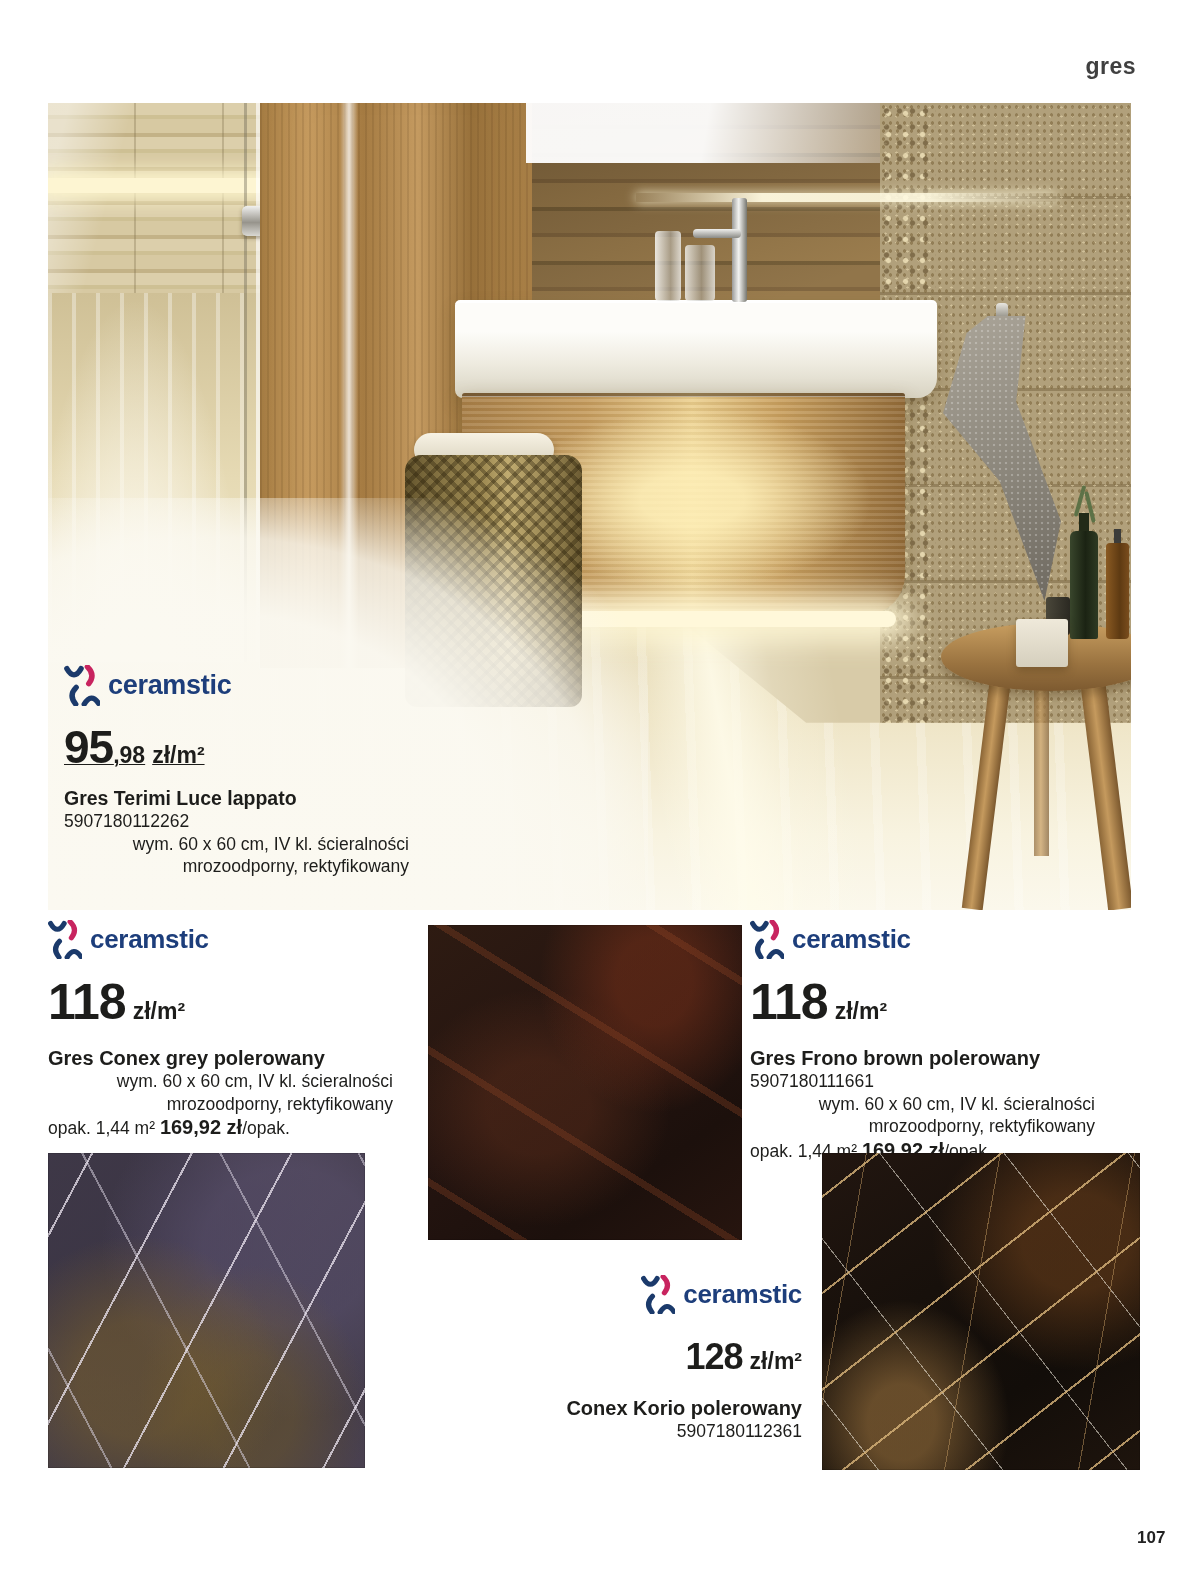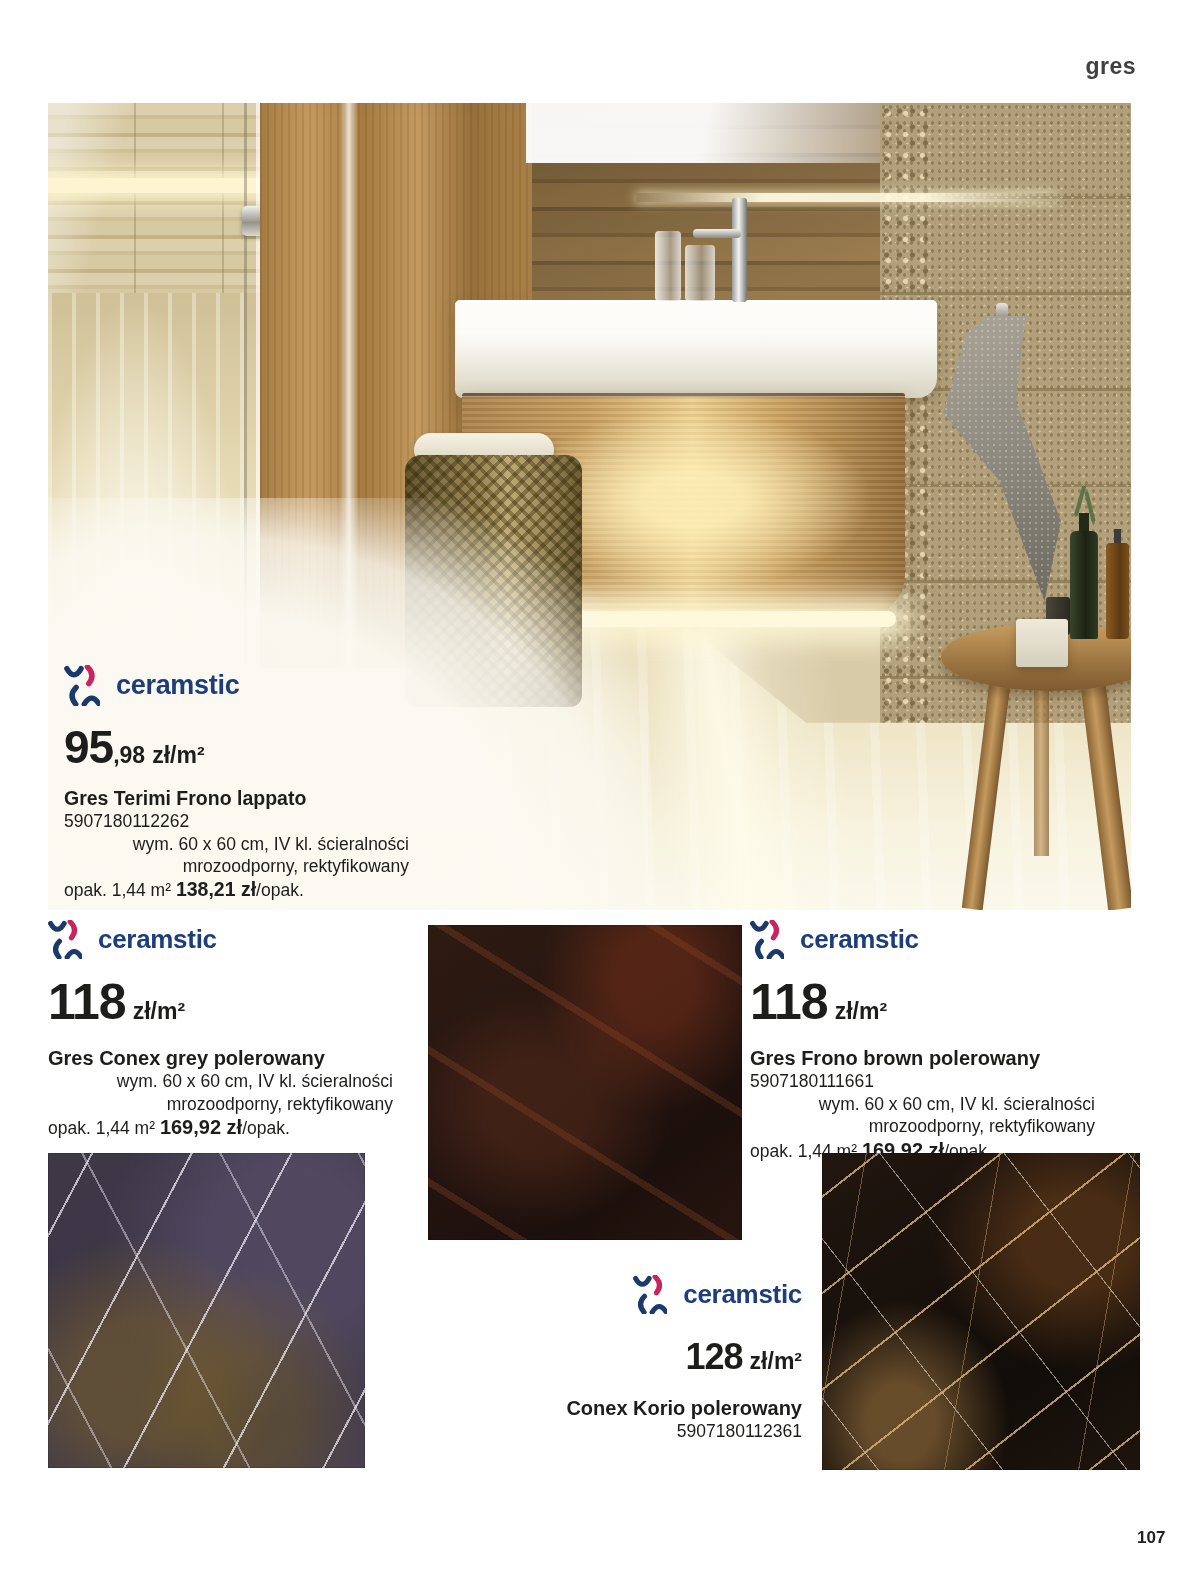--- a/index.html
+++ b/index.html
@@ -7,21 +7,21 @@
     width:1200px;height:1585px;position:relative;background:#ffffff;
     font-family:"Liberation Sans", sans-serif;color:#1d1d1b;overflow:hidden;
   }
   .abs{position:absolute;}
 
   
   .category-label{top:53px;right:64px;font-size:23px;font-weight:bold;color:#404040;letter-spacing:.5px;}
   .page-number{top:1528px;left:1137px;font-size:17px;font-weight:bold;color:#222;}
 
   
-  .brand-row{display:flex;align-items:center;gap:16px;height:44px;}
+  .brand-row{display:flex;align-items:center;gap:8px;height:44px;}
   .brand-row.right{justify-content:flex-end;}
   .brand-text{font-size:26px;font-weight:bold;color:#1d3e7b;letter-spacing:-0.3px;}
   .hero-info .brand-text{font-size:27px;}
   .brand-icon{flex:0 0 auto;display:block;}
 
   
   .price-row{margin-top:15px;line-height:52px;white-space:nowrap;}
   .price-int{font-size:50px;font-weight:bold;letter-spacing:-1px;}
   .price-dec{font-size:23px;font-weight:bold;}
   .price-unit{font-size:23px;font-weight:bold;margin-left:7px;}
@@ -30,21 +30,21 @@
   .prod-spec{font-size:17.5px;line-height:22.5px;text-align:right;}
   .prod-pack{font-size:17.5px;line-height:24px;}
   .pack-price{font-weight:bold;font-size:20px;}
   .product-block{width:345px;}
   #prod-left{left:48px;top:917px;}
   #prod-right{left:750px;top:917px;}
   #prod-korio{left:410px;top:1272px;width:392px;text-align:right;}
   #prod-korio .price-int{font-size:36px;}
 
   .hero-info{left:16px;top:560px;width:345px;}
-  .hero-info .price-row{line-height:50px;}
+  .hero-info .price-row{line-height:50px;text-decoration:underline;}
   .hero-info .price-int{font-size:46px;}
   .hero-info .prod-name{font-size:19.5px;margin-top:4px;line-height:23px;}
   .hero-info .prod-code,.hero-info .prod-spec,.hero-info .prod-pack{font-size:17.5px;line-height:22.5px;}
   .hero-info .pack-price{font-size:19.5px;}
 
   
   .photo{left:48px;top:103px;width:1083px;height:807px;overflow:hidden;background:#d8cba8;}
   .photo > div{position:absolute;}
 
   .ph-leftwall{left:0;top:0;width:218px;height:195px;
@@ -242,25 +242,24 @@
     <div class="brand-row">
       <svg class="brand-icon" width="36" height="41" viewBox="0 0 40 46" fill="none">
         <path d="M3 4 Q11 18 19 4" stroke="#1b3a6b" stroke-width="6" stroke-linecap="round"></path>
         <path d="M26 2 Q35.5 11 27.5 21" stroke="#c8245f" stroke-width="6" stroke-linecap="round"></path>
         <path d="M13.5 25 Q4.5 34 13 44" stroke="#1b3a6b" stroke-width="6" stroke-linecap="round"></path>
         <path d="M22.5 44 Q30.5 31 38.5 43" stroke="#1b3a6b" stroke-width="6" stroke-linecap="round"></path>
       </svg>
       <span class="brand-text">ceramstic</span>
     </div>
     <div class="price-row"><span class="price-int">95</span><span class="price-dec">,98</span><span class="price-unit">zł/m²</span></div>
-    <div class="prod-name">Gres Terimi Frono lappato</div>
+    <div class="prod-name">Gres Terimi Luce lappato</div>
     <div class="prod-code">5907180112262</div>
     <div class="prod-spec">wym. 60 x 60 cm, IV kl. ścieralności</div>
     <div class="prod-spec">mrozoodporny, rektyfikowany</div>
-    <div class="prod-pack"><span>opak. 1,44 m²</span> <span class="pack-price">138,21 zł</span><span>/opak.</span></div>
   </div>
 </div>
 
 <div class="abs product-block" id="prod-left">
   <div class="brand-row">
     <svg class="brand-icon" width="34" height="39" viewBox="0 0 40 46" fill="none">
       <path d="M3 4 Q11 18 19 4" stroke="#1b3a6b" stroke-width="6" stroke-linecap="round"></path>
       <path d="M26 2 Q35.5 11 27.5 21" stroke="#c8245f" stroke-width="6" stroke-linecap="round"></path>
       <path d="M13.5 25 Q4.5 34 13 44" stroke="#1b3a6b" stroke-width="6" stroke-linecap="round"></path>
       <path d="M22.5 44 Q30.5 31 38.5 43" stroke="#1b3a6b" stroke-width="6" stroke-linecap="round"></path>

